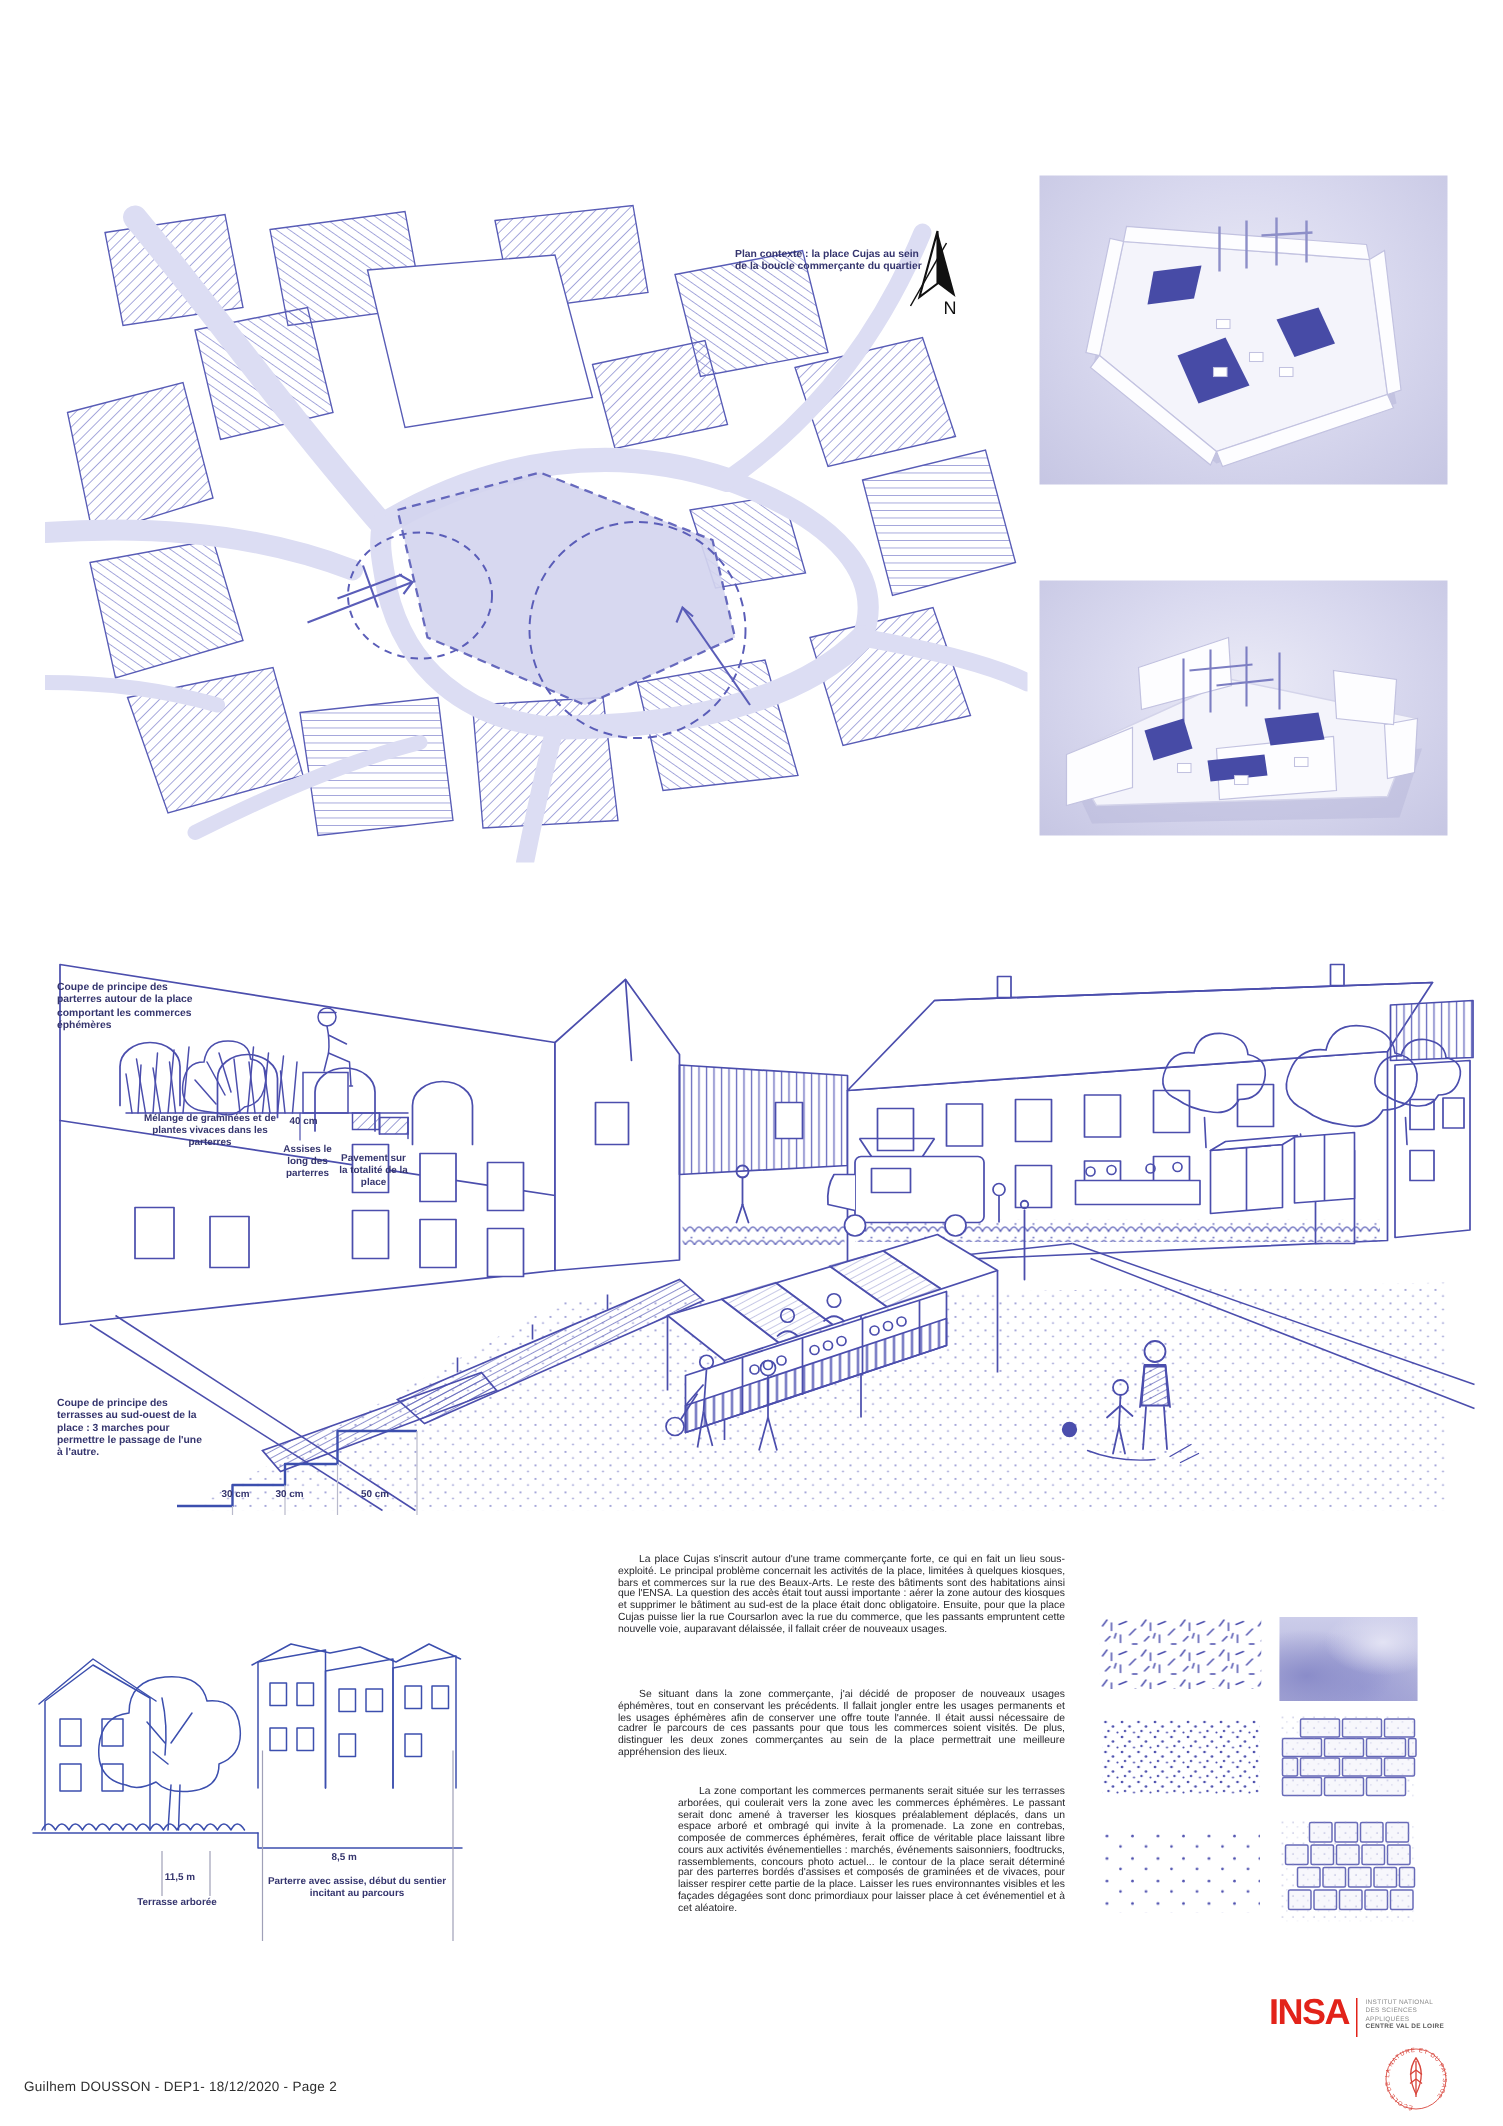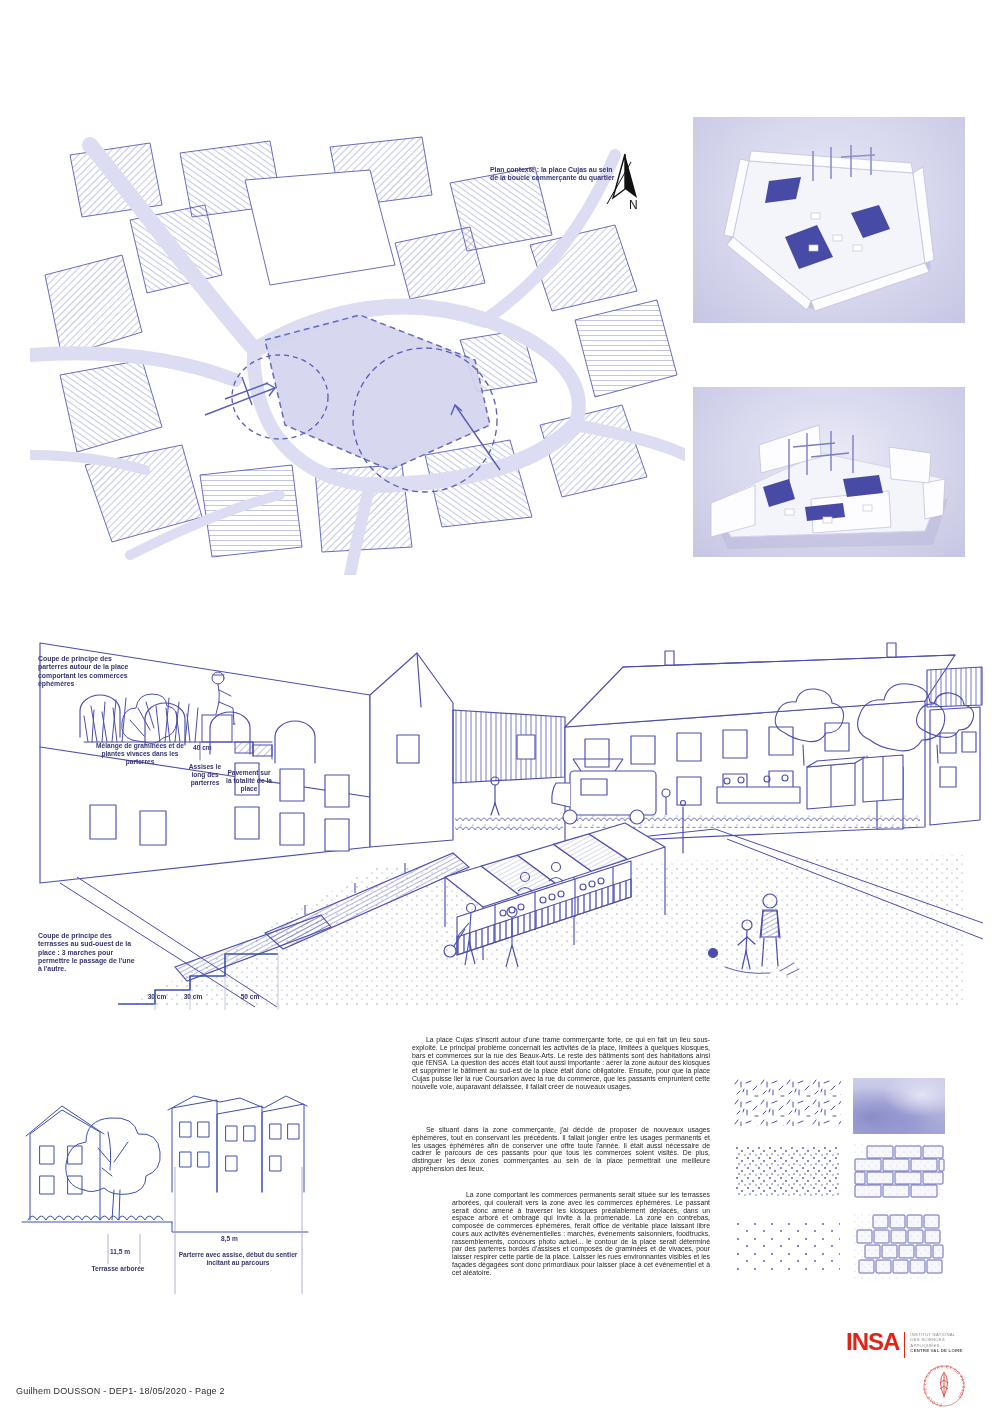--- a/index.html
+++ b/index.html
@@ -566,21 +566,21 @@
       <rect x="80" y="32" width="10" height="13" rx="1"></rect>
     <rect x="6" y="47" width="15" height="13" rx="1"></rect>
       <rect x="23" y="47" width="15" height="13" rx="1"></rect>
       <rect x="40" y="47" width="15" height="13" rx="1"></rect>
       <rect x="57" y="47" width="15" height="13" rx="1"></rect>
       <rect x="74" y="47" width="15" height="13" rx="1"></rect>
   </g>
   <rect width="92" height="68" fill="url(#spk)" opacity="0.6"></rect>
 </svg>
 
-<div class="abs footer" style="left:16px;top:1386px">Guilhem DOUSSON - DEP1- 18/05/2020 - Page 2</div>
+<div class="abs footer" style="left:16px;top:1386px">Guilhem DOUSSON - DEP1- 18/12/2020 - Page 2</div>
 
 <div class="abs" style="left:846px;top:1330px;display:flex;align-items:flex-start;gap:5px">
   <span class="insa">INSA</span>
   <span style="width:1px;height:26px;background:#e2231a;display:inline-block;margin-top:2px"></span>
   <span class="insa-sub" style="display:inline-block;margin-top:2px">
     <span style="display:block">INSTITUT NATIONAL</span>
     <span style="display:block">DES SCIENCES</span>
     <span style="display:block">APPLIQUÉES</span>
     <b style="display:block">CENTRE VAL DE LOIRE</b>
   </span>

